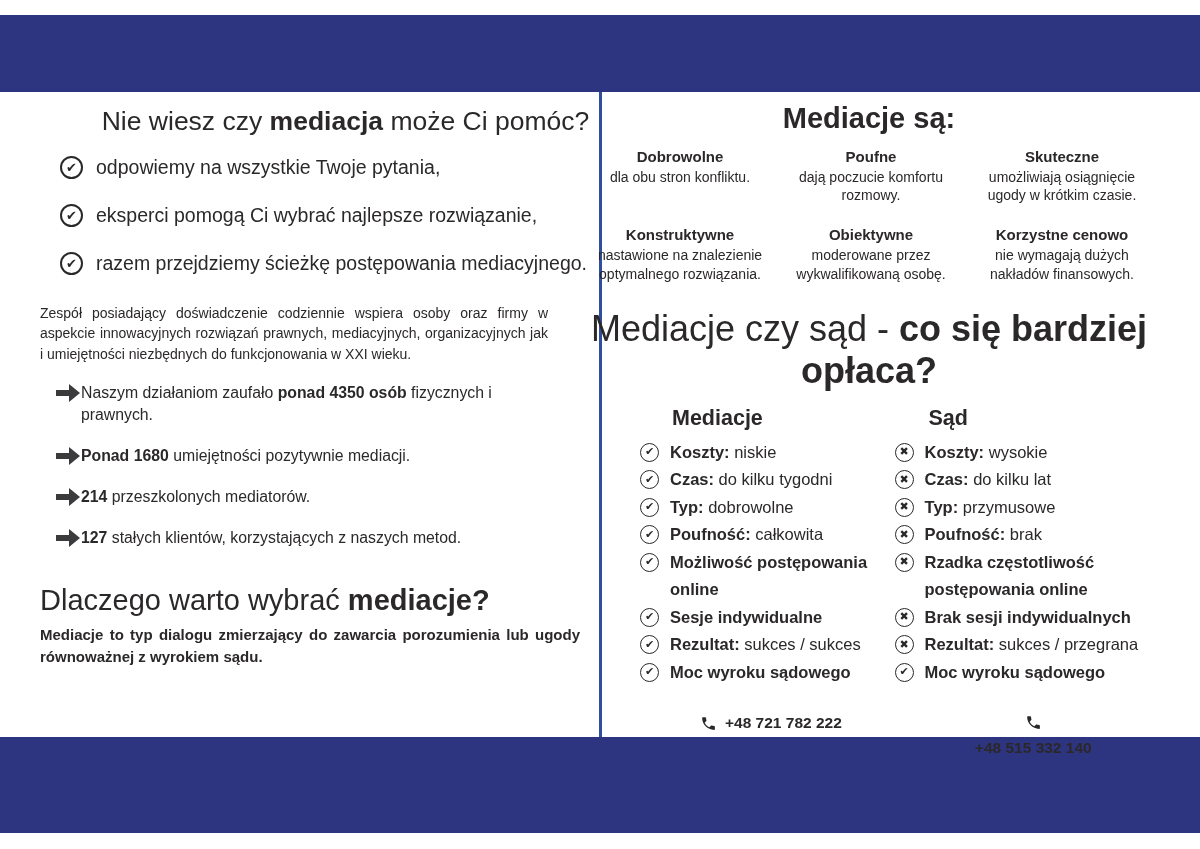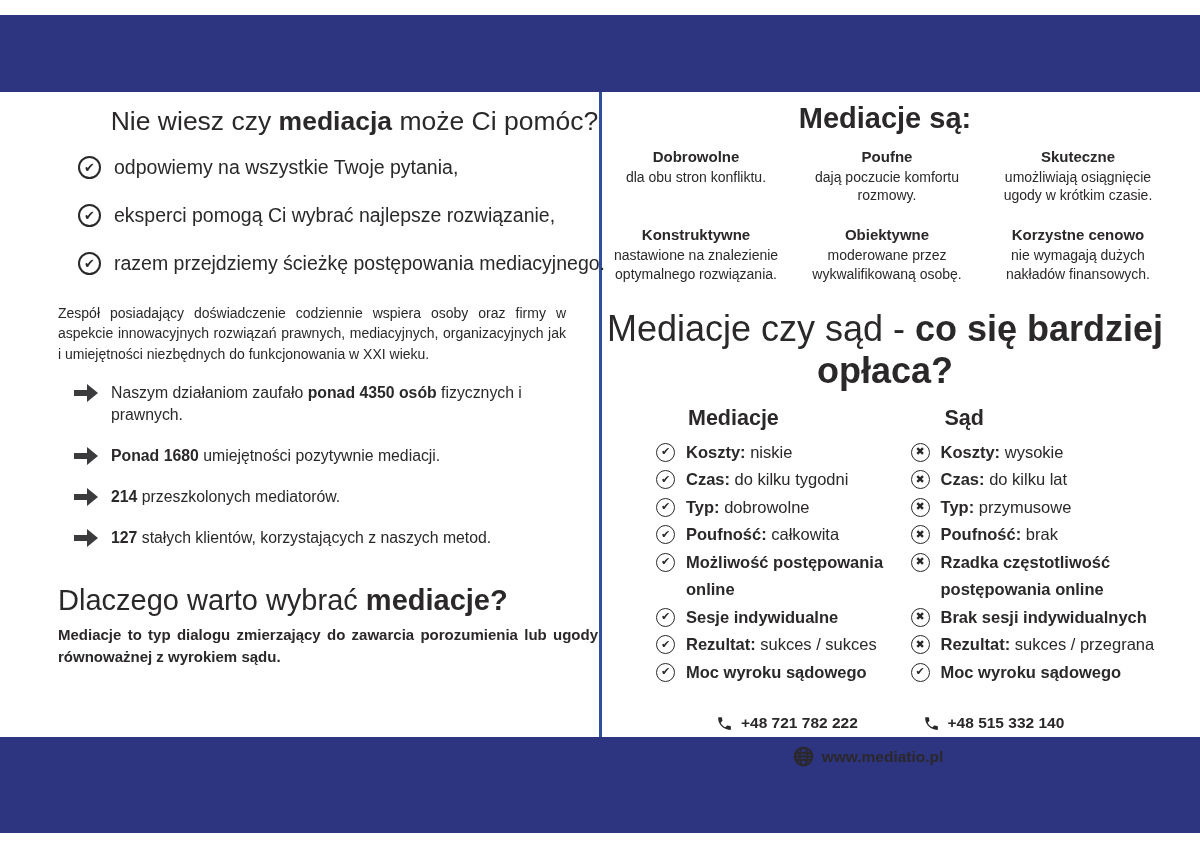--- a/index.html
+++ b/index.html
@@ -6,39 +6,39 @@
   .page {
     position:relative; width:1200px; height:849px; background:#ffffff;
     font-family:"Liberation Sans","DejaVu Sans",sans-serif;
     color:#2b282a; overflow:hidden;
   }
   .top-bar    { position:absolute; left:0; top:15px;  width:100%; height:77px; background:#2d3480; }
   .bottom-bar { position:absolute; left:0; top:737px; width:100%; height:96px; background:#2d3480; }
   .v-divider  { position:absolute; left:599px; top:92px; width:3px; height:645px; background:#2f4f9d; }
 
   .col { position:absolute; top:92px; height:645px; box-sizing:border-box; }
-  .left-col  { left:0;    width:687px; padding:10px 20px 0 18px; }
-  .right-col { left:586px; width:598px; padding:0 8px 0 8px; }
+  .left-col  { left:0;    width:687px; padding:10px 20px 0 0; }
+  .right-col { left:570px; width:598px; padding:0 8px 0 8px; }
 
   b, .bold { font-weight:bold; }
 
   
   .l-title { text-align:center; font-size:26.5px; line-height:38px; padding:0 10px 0 34px; }
   .checks { margin:16px 0 0 60px; display:flex; flex-direction:column; gap:25px; }
   .check-row { display:flex; align-items:center; gap:13px; font-size:19.5px; }
   .cic {
     display:inline-flex; align-items:center; justify-content:center; flex:none;
     border:2px solid #2b282a; border-radius:50%; font-weight:bold; box-sizing:border-box;
     font-family:"DejaVu Sans",sans-serif;
   }
   .cic.big   { width:23px; height:23px; font-size:13px; }
   .cic.small { width:19px; height:19px; font-size:11px; border-width:1.8px; margin-top:4px; }
   .about { margin:28px 0 0 40px; width:508px; font-weight:normal; font-size:14px; line-height:1.45; text-align:justify; }
   .stats { margin:18px 0 0 55px; display:flex; flex-direction:column; gap:19px; }
-  .stat-row { display:flex; align-items:flex-start; gap:12px; font-size:15.8px; line-height:1.4; width:480px; }
+  .stat-row { display:flex; align-items:flex-start; font-size:15.8px; line-height:1.4; width:480px; }
   .arrow-icon { flex:none; margin-top:1px; }
   .why-h { margin:34px 0 0 40px; font-size:29px; line-height:1.2; }
   .why-p { margin:6px 0 0 40px; width:540px; font-weight:bold; font-size:15px; line-height:1.45; text-align:justify; }
 
   
   .r-title { margin-top:10px; text-align:center; font-size:29px; font-weight:bold; }
   .benefits {
     display:grid; grid-template-columns:repeat(3,188px); column-gap:3px;
     row-gap:20px; margin:12px 0 0 8px; text-align:center;
   }
@@ -47,21 +47,21 @@
   .cmp-title { margin-top:24px; text-align:center; font-size:36px; }
   .cmp-cols { display:flex; margin-top:14px;gap:18px; }
   .cmp-col1 { margin-left:62px; width:240px; }
   .cmp-col2 { margin-left:9px;  width:280px; }
   .cmp-h { font-size:21.5px; font-weight:bold; margin-bottom:8px; }
   .cmp-col1 .cmp-h { padding-left:32px; }
   .cmp-col2 .cmp-h { padding-left:34px; }
   .cmp-row { display:flex; align-items:flex-start; gap:11px; font-size:16.5px; line-height:27.5px; }
   .phone-row { display:flex; align-items:center; gap:8px; font-weight:bold; font-size:15.5px; margin-top:28px; }
   .cmp-col1 .phone-row { margin-left:60px; }
-  .cmp-col2 .phone-row { margin-left:12px; }
+  .cmp-col2 .phone-row { margin-left:12px;flex-direction:column; }
   .site-row { display:flex; justify-content:center; align-items:center; gap:8px;
               font-weight:bold; font-size:15.5px; margin-top:14px; transform:translateX(-17px); }
   svg { display:block; }
 </style>
 </head>
 <body>
 
 <div class="page">
   <div class="top-bar"></div>
   <div class="bottom-bar"></div>
@@ -244,26 +244,14 @@
           <span>
               <svg width="17" height="17" viewBox="0 0 24 24">
                 <path d="M6.62 10.79c1.44 2.83 3.76 5.14 6.59 6.59l2.2-2.2c.27-.27.67-.36 1.02-.24 1.12.37 2.33.57 3.57.57.55 0 1 .45 1 1V20c0 .55-.45 1-1 1-9.39 0-17-7.61-17-17 0-.55.45-1 1-1h3.5c.55 0 1 .45 1 1 0 1.25.2 2.45.57 3.57.11.35.03.74-.25 1.02l-2.2 2.2z" fill="#2b282a"></path>
               </svg>
             </span>
           <span>+48 515 332 140</span>
         </div>
       </div>
     </div>
 
-    <div class="site-row">
-      <span>
-        <svg width="21" height="21" viewBox="0 0 24 24" fill="none" stroke="#2b282a">
-          <circle cx="12" cy="12" r="10" stroke-width="2.4"></circle>
-          <ellipse cx="12" cy="12" rx="4.6" ry="10" stroke-width="2"></ellipse>
-          <line x1="2.5" y1="8" x2="21.5" y2="8" stroke-width="2.6"></line>
-          <line x1="2.5" y1="12" x2="21.5" y2="12" stroke-width="2.6"></line>
-          <line x1="3.5" y1="16" x2="20.5" y2="16" stroke-width="2.6"></line>
-        </svg>
-      </span>
-      <span>www.mediatio.pl</span>
-    </div>
   </div>
 </div>
 
 </body></html>

